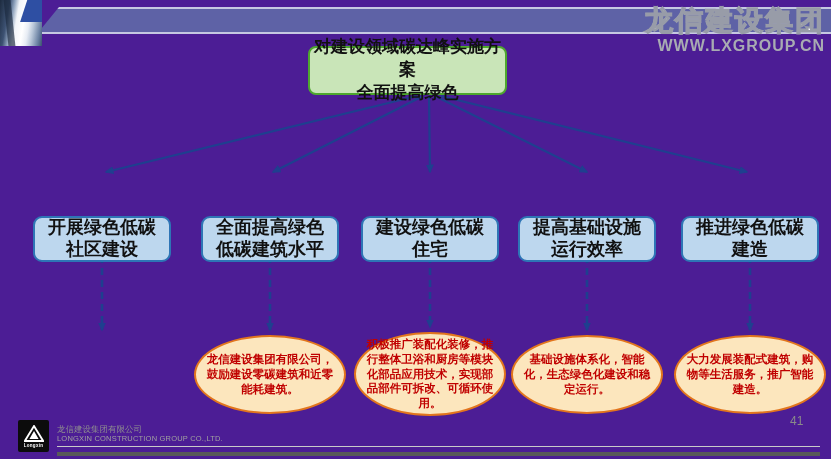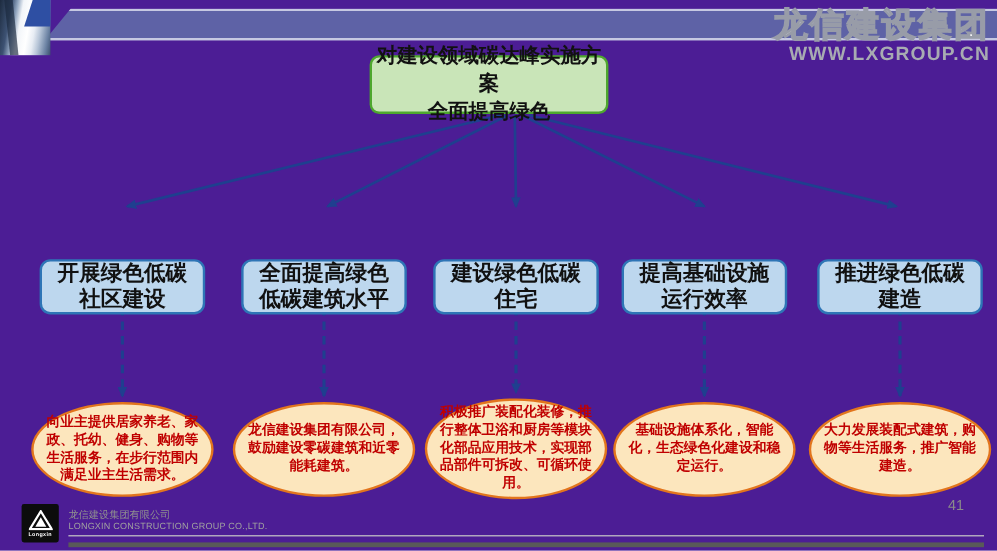--- a/index.html
+++ b/index.html
@@ -131,23 +131,20 @@
   </div>
   <div class="branch-box b4">
     <span>提高基础设施</span>
     <span>运行效率</span>
   </div>
   <div class="branch-box b5">
     <span>推进绿色低碳</span>
     <span>建造</span>
   </div>
 
-  <div class="detail-ellipse e1">
-    <span>向业主提供居家养老、家政、托幼、健身、购物等生活服务，在步行范围内满足业主生活需求。</span>
-  </div>
   <div class="detail-ellipse e2">
     <span>龙信建设集团有限公司，鼓励建设零碳建筑和近零能耗建筑。</span>
   </div>
   <div class="detail-ellipse e3">
     <span>积极推广装配化装修，推行整体卫浴和厨房等模块化部品应用技术，实现部品部件可拆改、可循环使用。</span>
   </div>
   <div class="detail-ellipse e4">
     <span>基础设施体系化，智能化，生态绿色化建设和稳定运行。</span>
   </div>
   <div class="detail-ellipse e5">

